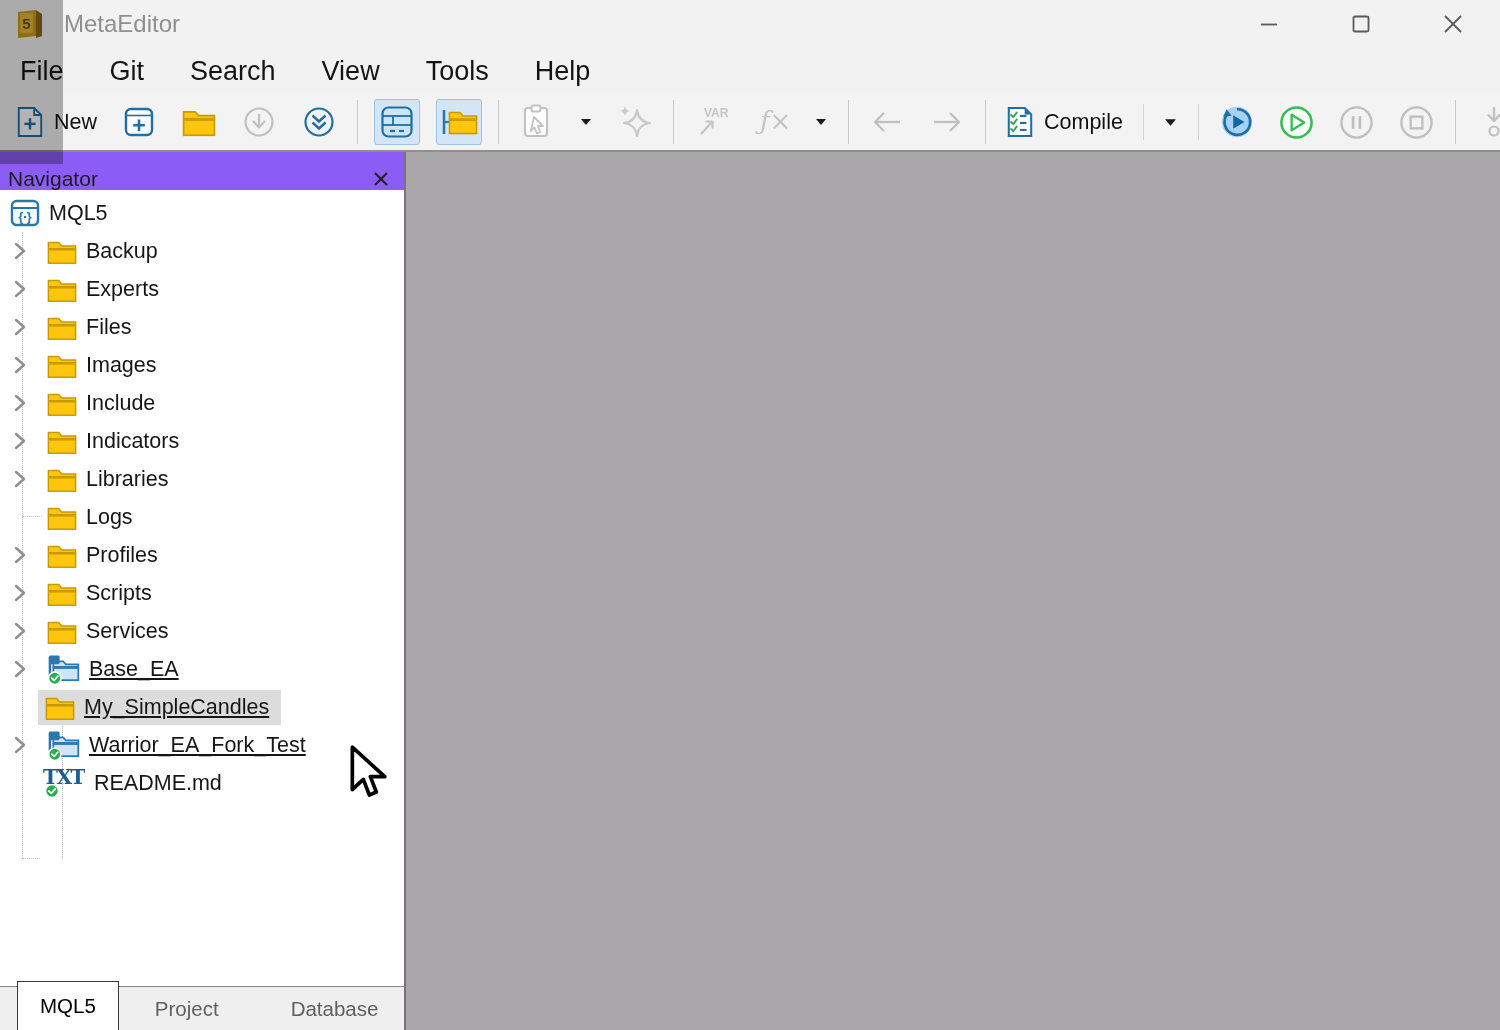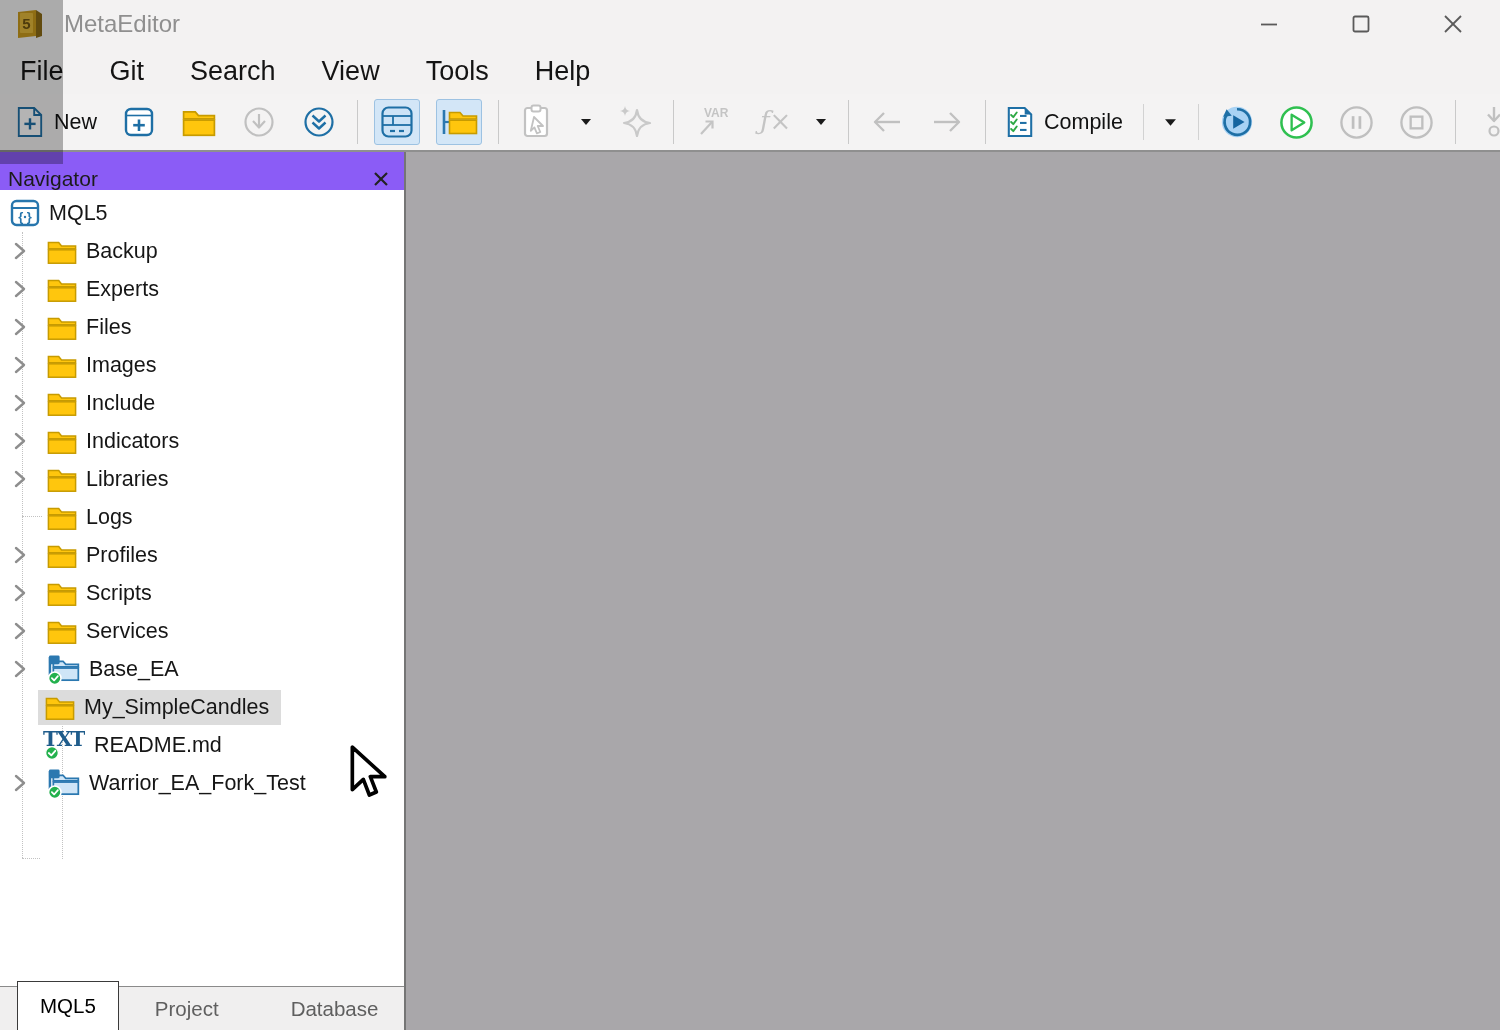--- a/index.html
+++ b/index.html
@@ -27,21 +27,21 @@
 
   
   .gray-band{position:absolute;left:0;top:0;width:63px;height:164px;background:#b4b4b4;mix-blend-mode:multiply;z-index:40;pointer-events:none;}
 
   
   .navigator{position:absolute;left:0;top:152px;width:404px;bottom:0;background:#ffffff;border-right:2px solid #757575;box-sizing:content-box;}
   .nav-header{height:38px;background:#8b5cf6;display:flex;align-items:center;padding:8px 10px 0 8px;font-size:21px;color:#1b1b1b;}
   .nav-close{margin-left:auto;width:26px;height:26px;display:flex;align-items:center;justify-content:center;}
   .tree{position:absolute;top:38px;left:0;right:0;bottom:43px;background:#fff;overflow:hidden;padding-top:4px;font-size:21.5px;color:#161616;}
   .trow{height:38px;display:flex;align-items:center;padding-left:10px;position:relative;z-index:2;}
-  .trow.l2{}
+  .trow.l2{text-decoration:underline;}
   .chev{width:24px;height:22px;flex:0 0 24px;display:flex;align-items:center;justify-content:flex-start;}
   .ticon{flex:0 0 auto;margin-left:13px;display:flex;align-items:center;}
   .ticon.rooti{margin-left:0;}
   .tlabel{margin-left:9px;white-space:nowrap;}
   .sel{display:flex;align-items:center;background:#dcdcdc;margin-left:4px;padding:4px 12px 4px 4px;}
   .sel .ticon{margin-left:3px;}
   .dot-v{position:absolute;border-left:1px dotted #c2c2c2;width:0;z-index:1;}
   .dot-h{position:absolute;border-top:1px dotted #c2c2c2;height:0;z-index:1;}
 
   
@@ -543,46 +543,46 @@
         <span class="chev"></span>
         <span class="sel">
           <span class="ticon">
               <svg width="30" height="27" viewBox="0 0 32 28">
                 <use href="#i-folder-y"></use>
               </svg>
             </span>
           <span class="tlabel">My_SimpleCandles</span>
         </span>
       </div>
+      <div class="trow l2">
+        <span class="chev">
+            <svg width="20" height="22">
+              <use href="#i-chev"></use>
+            </svg>
+          </span>
+        <span class="ticon">
+            <svg width="33" height="31" viewBox="0 0 34 32">
+              <use href="#i-proj"></use>
+            </svg>
+          </span>
+        <span class="tlabel">Warrior_EA_Fork_Test</span>
+      </div>
       <div class="trow">
         <span class="chev"></span>
         <span class="ticon" style="margin-left:9px">
           <svg width="42" height="32" viewBox="0 0 42 32">
             <text x="0" y="17" font-size="20" font-weight="bold" fill="#1F5C8B" font-family="DejaVu Serif, serif" letter-spacing="-1.5">TXT</text>
             <g transform="translate(2,17)">
                 <circle cx="7" cy="7" r="6.4" fill="#23B14D" stroke="#ffffff" stroke-width="1.4"></circle>
                 <polyline points="3.8,7 6.3,9.4 10.3,4.8" fill="none" stroke="#ffffff" stroke-width="1.8" stroke-linecap="round" stroke-linejoin="round"></polyline>
               </g>
           </svg>
         </span>
         <span class="tlabel">README.md</span>
       </div>
-      <div class="trow l2">
-        <span class="chev">
-            <svg width="20" height="22">
-              <use href="#i-chev"></use>
-            </svg>
-          </span>
-        <span class="ticon">
-            <svg width="33" height="31" viewBox="0 0 34 32">
-              <use href="#i-proj"></use>
-            </svg>
-          </span>
-        <span class="tlabel">Warrior_EA_Fork_Test</span>
-      </div>
     </div>
 
     <div class="tabbar">
       <div class="tab active">
         <span>MQL5</span>
       </div>
       <div class="tab plain">
         <span>Project</span>
       </div>
       <div class="tabdiv"></div>

